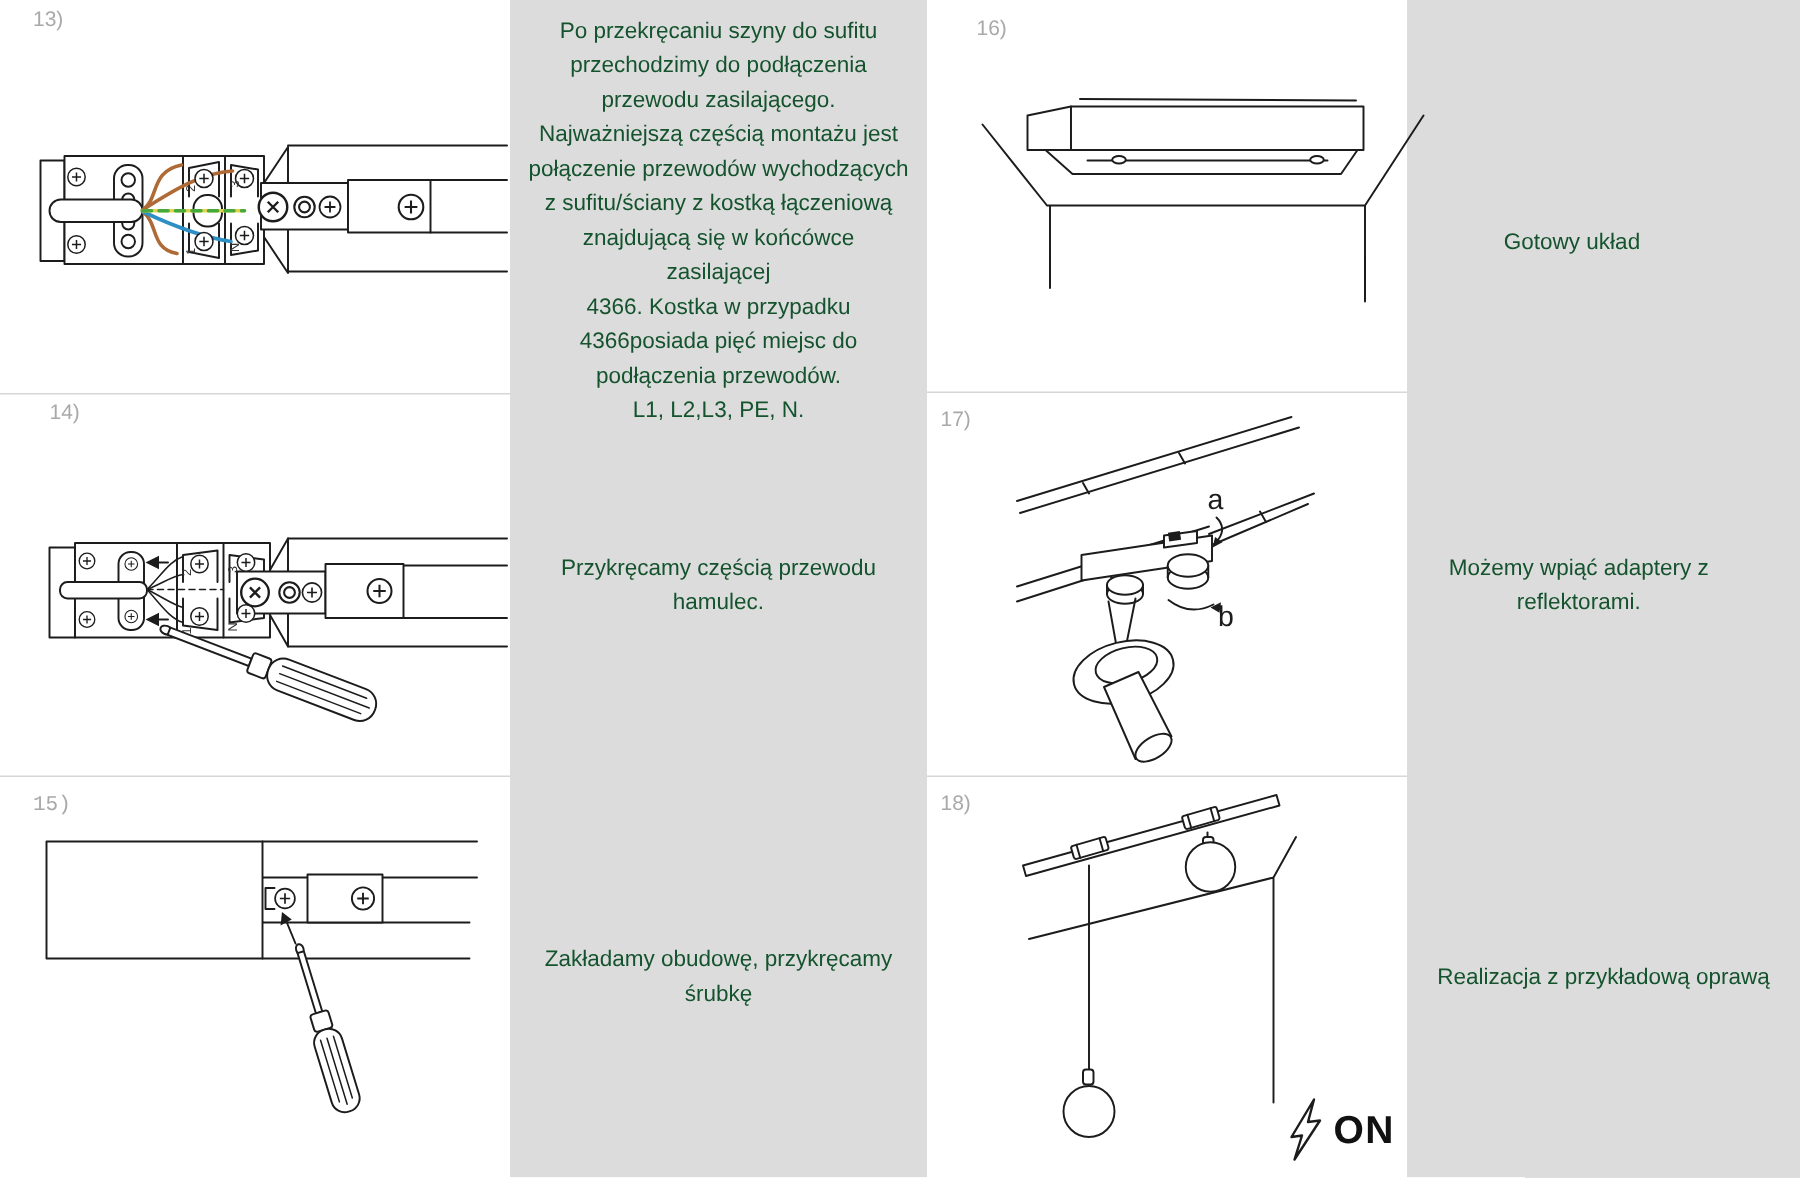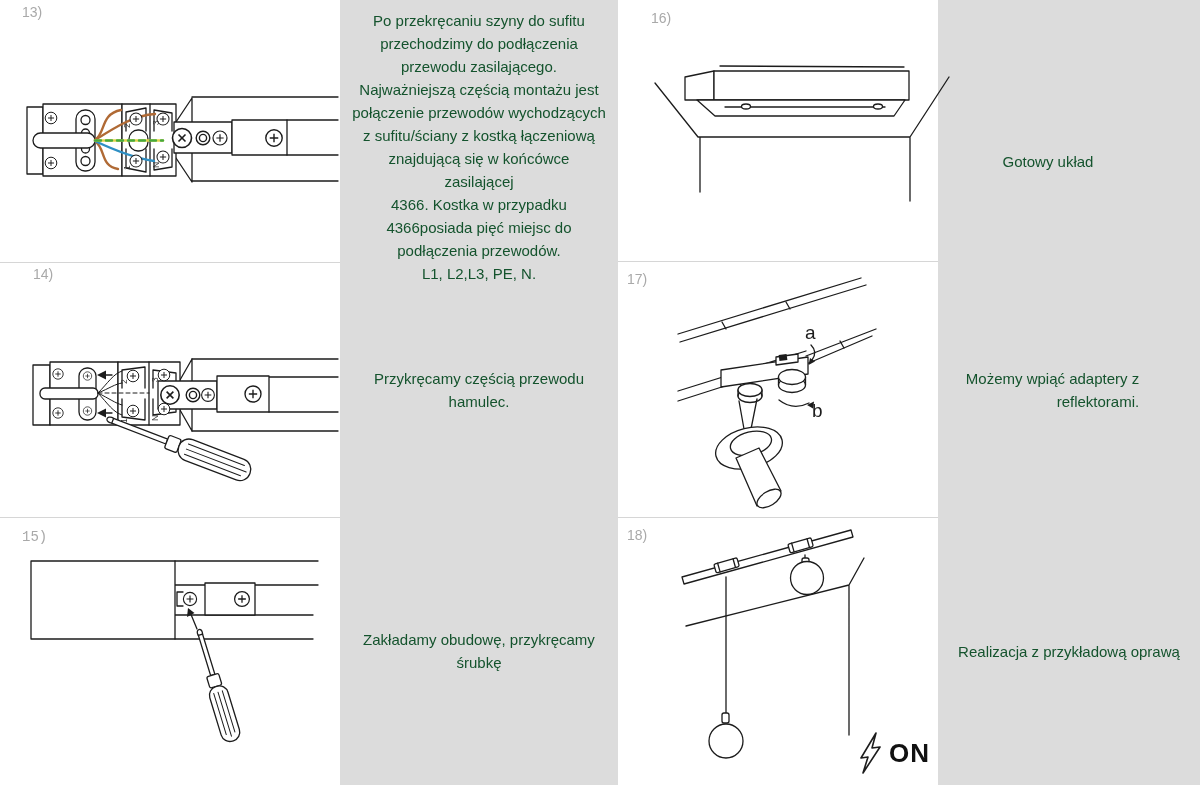--- a/index.html
+++ b/index.html
@@ -263,17 +263,17 @@
 znajdującą się w końcówce zasilającej
 4366. Kostka w przypadku
 4366posiada pięć miejsc do
 podłączenia przewodów.
 L1, L2,L3, PE, N.</div>
   <div class="caption" style="left:340px;top:262px;width:278px;height:255px;">Przykręcamy częścią przewodu
 hamulec.</div>
   <div class="caption" style="left:340px;top:517px;width:278px;height:268px;">Zakładamy obudowę, przykręcamy
 śrubkę</div>
   <div class="caption" style="left:938px;top:0;width:220px;height:262px;margin-top:30px;">Gotowy układ</div>
-  <div class="caption" style="left:938px;top:262px;width:229px;height:255px;text-align:right;">Możemy wpiąć adaptery z
+  <div class="caption" style="left:938px;top:262px;width:229px;height:255px;">Możemy wpiąć adaptery z
 reflektorami.</div>
   <div class="caption" style="left:938px;top:517px;width:262px;height:268px;">Realizacja z przykładową oprawą</div>
 
 </div>
 
 </body></html>

